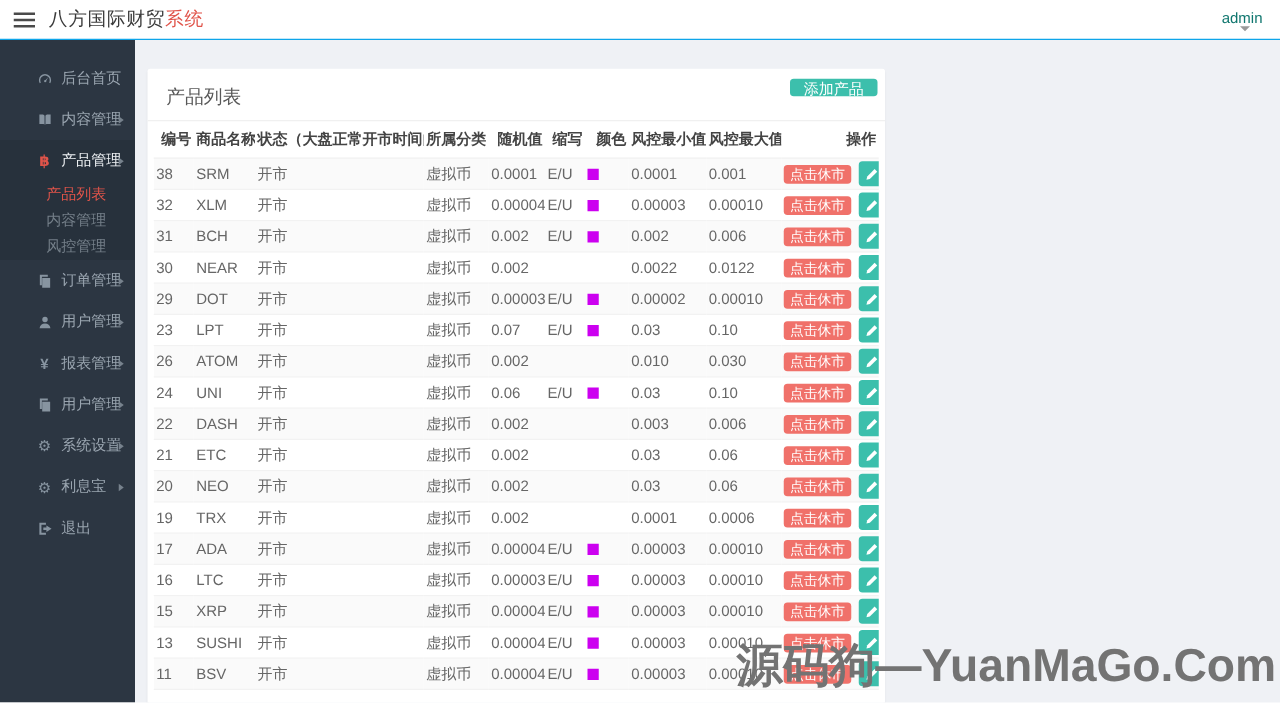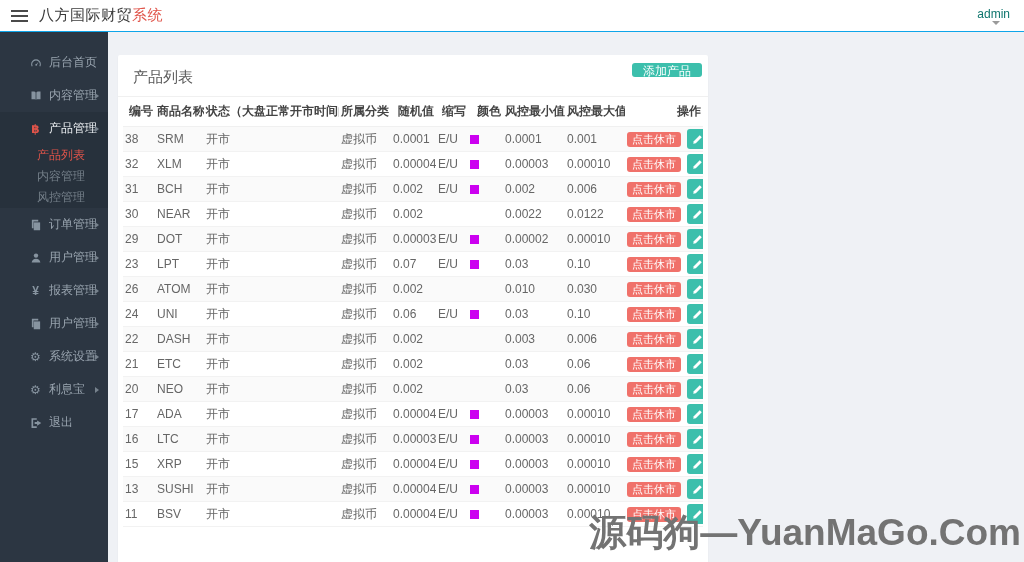--- a/index.html
+++ b/index.html
@@ -489,20 +489,40 @@
       <button class="btn-close">点击休市</button>
       <button class="btn-sq btn-edit">
                 <svg viewBox="0 0 16 16">
                   <path d="M11.2 1.8l3 3L5.6 13.4l-3.9.9.9-3.9z"></path>
                 </svg>
               </button>
       
     </td>
   </tr>
 
+  <tr>
+    <td>19</td>
+    <td>TRX</td>
+    <td>开市</td>
+    <td>虚拟币</td>
+    <td>0.002</td>
+    <td></td>
+    <td></td>
+    <td>0.0001</td>
+    <td>0.0006</td>
+    <td>
+      <button class="btn-close">点击休市</button>
+      <button class="btn-sq btn-edit">
+                <svg viewBox="0 0 16 16">
+                  <path d="M11.2 1.8l3 3L5.6 13.4l-3.9.9.9-3.9z"></path>
+                </svg>
+              </button>
+      
+    </td>
+  </tr>
 
   <tr>
     <td>17</td>
     <td>ADA</td>
     <td>开市</td>
     <td>虚拟币</td>
     <td>0.00004</td>
     <td>E/U</td>
     <td><span class="swatch" style="background: rgb(204, 0, 240);"></span></td>
     <td>0.00003</td>

